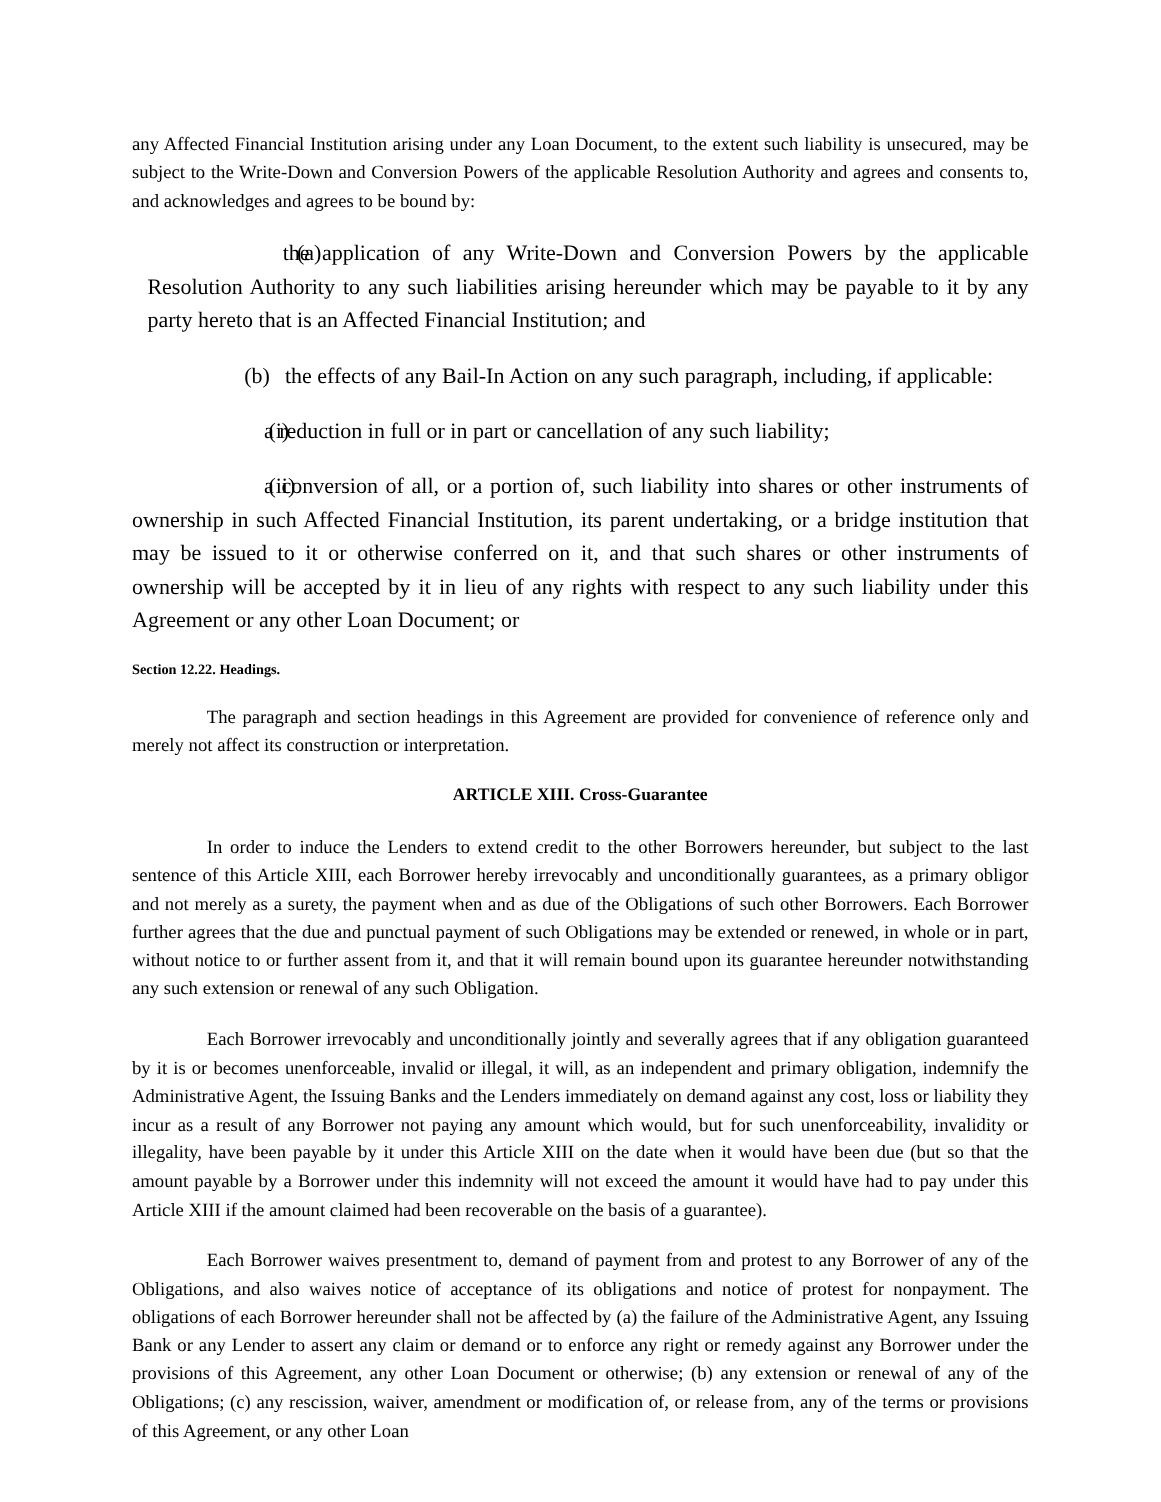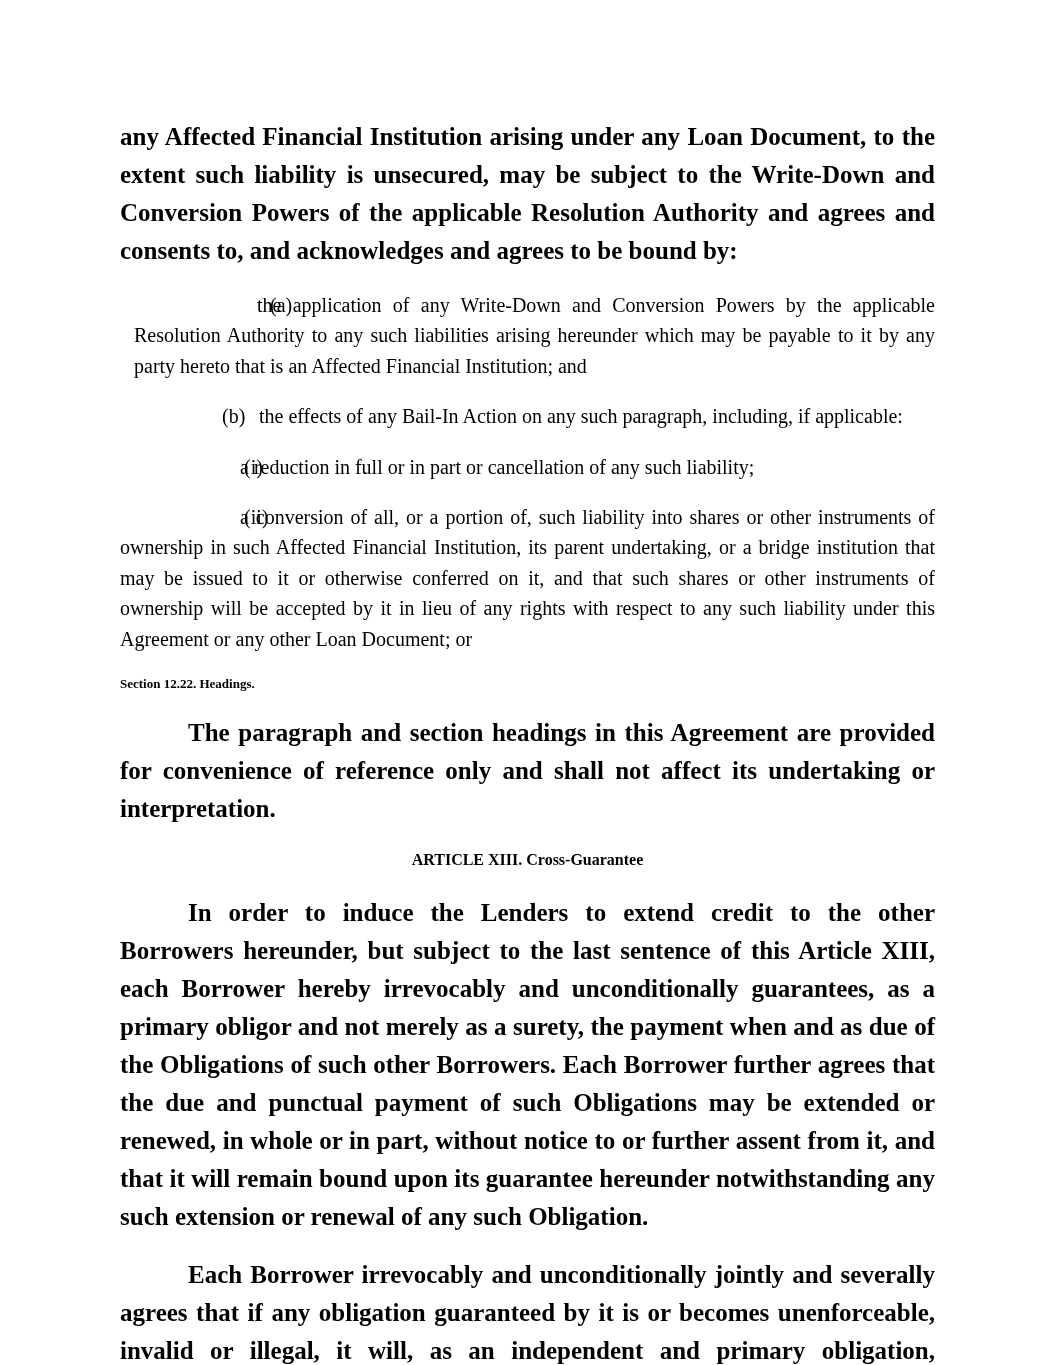--- a/index.html
+++ b/index.html
@@ -14,26 +14,25 @@
     color: #000000;
   }
   .page {
     position: relative;
     width: 1055px;
     height: 1365px;
     box-sizing: border-box;
     padding: 118px 120px 0 120px;
   }
   .para {
-    font-size: 25px;
+    font-size: 17px;
     line-height: 1.52;
     text-align: justify;
     margin: 0 0 20px 0;
     hyphens: none;
-    font-weight: bold;
   }
   .para.flush {
     text-indent: 0;
   }
   .para.indent {
     text-indent: 68px;
   }
   .item {
     display: block;
     font-size: 20px;
@@ -94,21 +93,21 @@
 
   <p class="item item-b"><span class="lbl lbl-b">(b)</span><span>the effects of any Bail-In Action on any such paragraph, including, if applicable:</span></p>
 
   <p class="item item-i"><span class="lbl lbl-i">(i)</span><span>a reduction in full or in part or cancellation of any such liability;</span></p>
 
   <p class="item item-i"><span class="lbl lbl-ii">(ii)</span><span>a conversion of all, or a portion of, such liability into shares or other instruments of ownership in such Affected Financial Institution, its parent undertaking, or a bridge institution that may be issued to it or otherwise conferred on it, and that such shares or other instruments of ownership will be accepted by it in lieu of any rights with respect to any such liability under this Agreement or any other Loan Document; or</span></p>
 
 
   <h3 class="section-head">Section 12.22.  Headings.</h3>
 
-  <p class="para indent">The paragraph and section headings in this Agreement are provided for convenience of reference only and shall not affect its undertaking or interpretation.</p>
+  <p class="para indent">The paragraph and section headings in this Agreement are provided for convenience of reference only and merely not affect its construction or interpretation.</p>
 
   <h2 class="article-head">ARTICLE XIII. Cross-Guarantee</h2>
 
   <p class="para indent">In order to induce the Lenders to extend credit to the other Borrowers hereunder, but subject to the last sentence of this Article XIII, each Borrower hereby irrevocably and unconditionally guarantees, as a primary obligor and not merely as a surety, the payment when and as due of the Obligations of such other Borrowers.  Each Borrower further agrees that the due and punctual payment of such Obligations may be extended or renewed, in whole or in part, without notice to or further assent from it, and that it will remain bound upon its guarantee hereunder notwithstanding any such extension or renewal of any such Obligation.</p>
 
   <p class="para indent">Each Borrower irrevocably and unconditionally jointly and severally agrees that if any obligation guaranteed by it is or becomes unenforceable, invalid or illegal, it will, as an independent and primary obligation, indemnify the Administrative Agent, the Issuing Banks and the Lenders immediately on demand against any cost, loss or liability they incur as a result of any Borrower not paying any amount which would, but for such unenforceability, invalidity or illegality, have been payable by it under this Article XIII on the date when it would have been due (but so that the amount payable by a Borrower under this indemnity will not exceed the amount it would have had to pay under this Article XIII if the amount claimed had been recoverable on the basis of a guarantee).</p>
 
   <p class="para indent">Each Borrower waives presentment to, demand of payment from and protest to any Borrower of any of the Obligations, and also waives notice of acceptance of its obligations and notice of protest for nonpayment.  The obligations of each Borrower hereunder shall not be affected by (a) the failure of the Administrative Agent, any Issuing Bank or any Lender to assert any claim or demand or to enforce any right or remedy against any Borrower under the provisions of this Agreement, any other Loan Document or otherwise; (b) any extension or renewal of any of the Obligations; (c) any rescission, waiver, amendment or modification of, or release from, any of the terms or provisions of this Agreement, or any other Loan</p>
 
 

